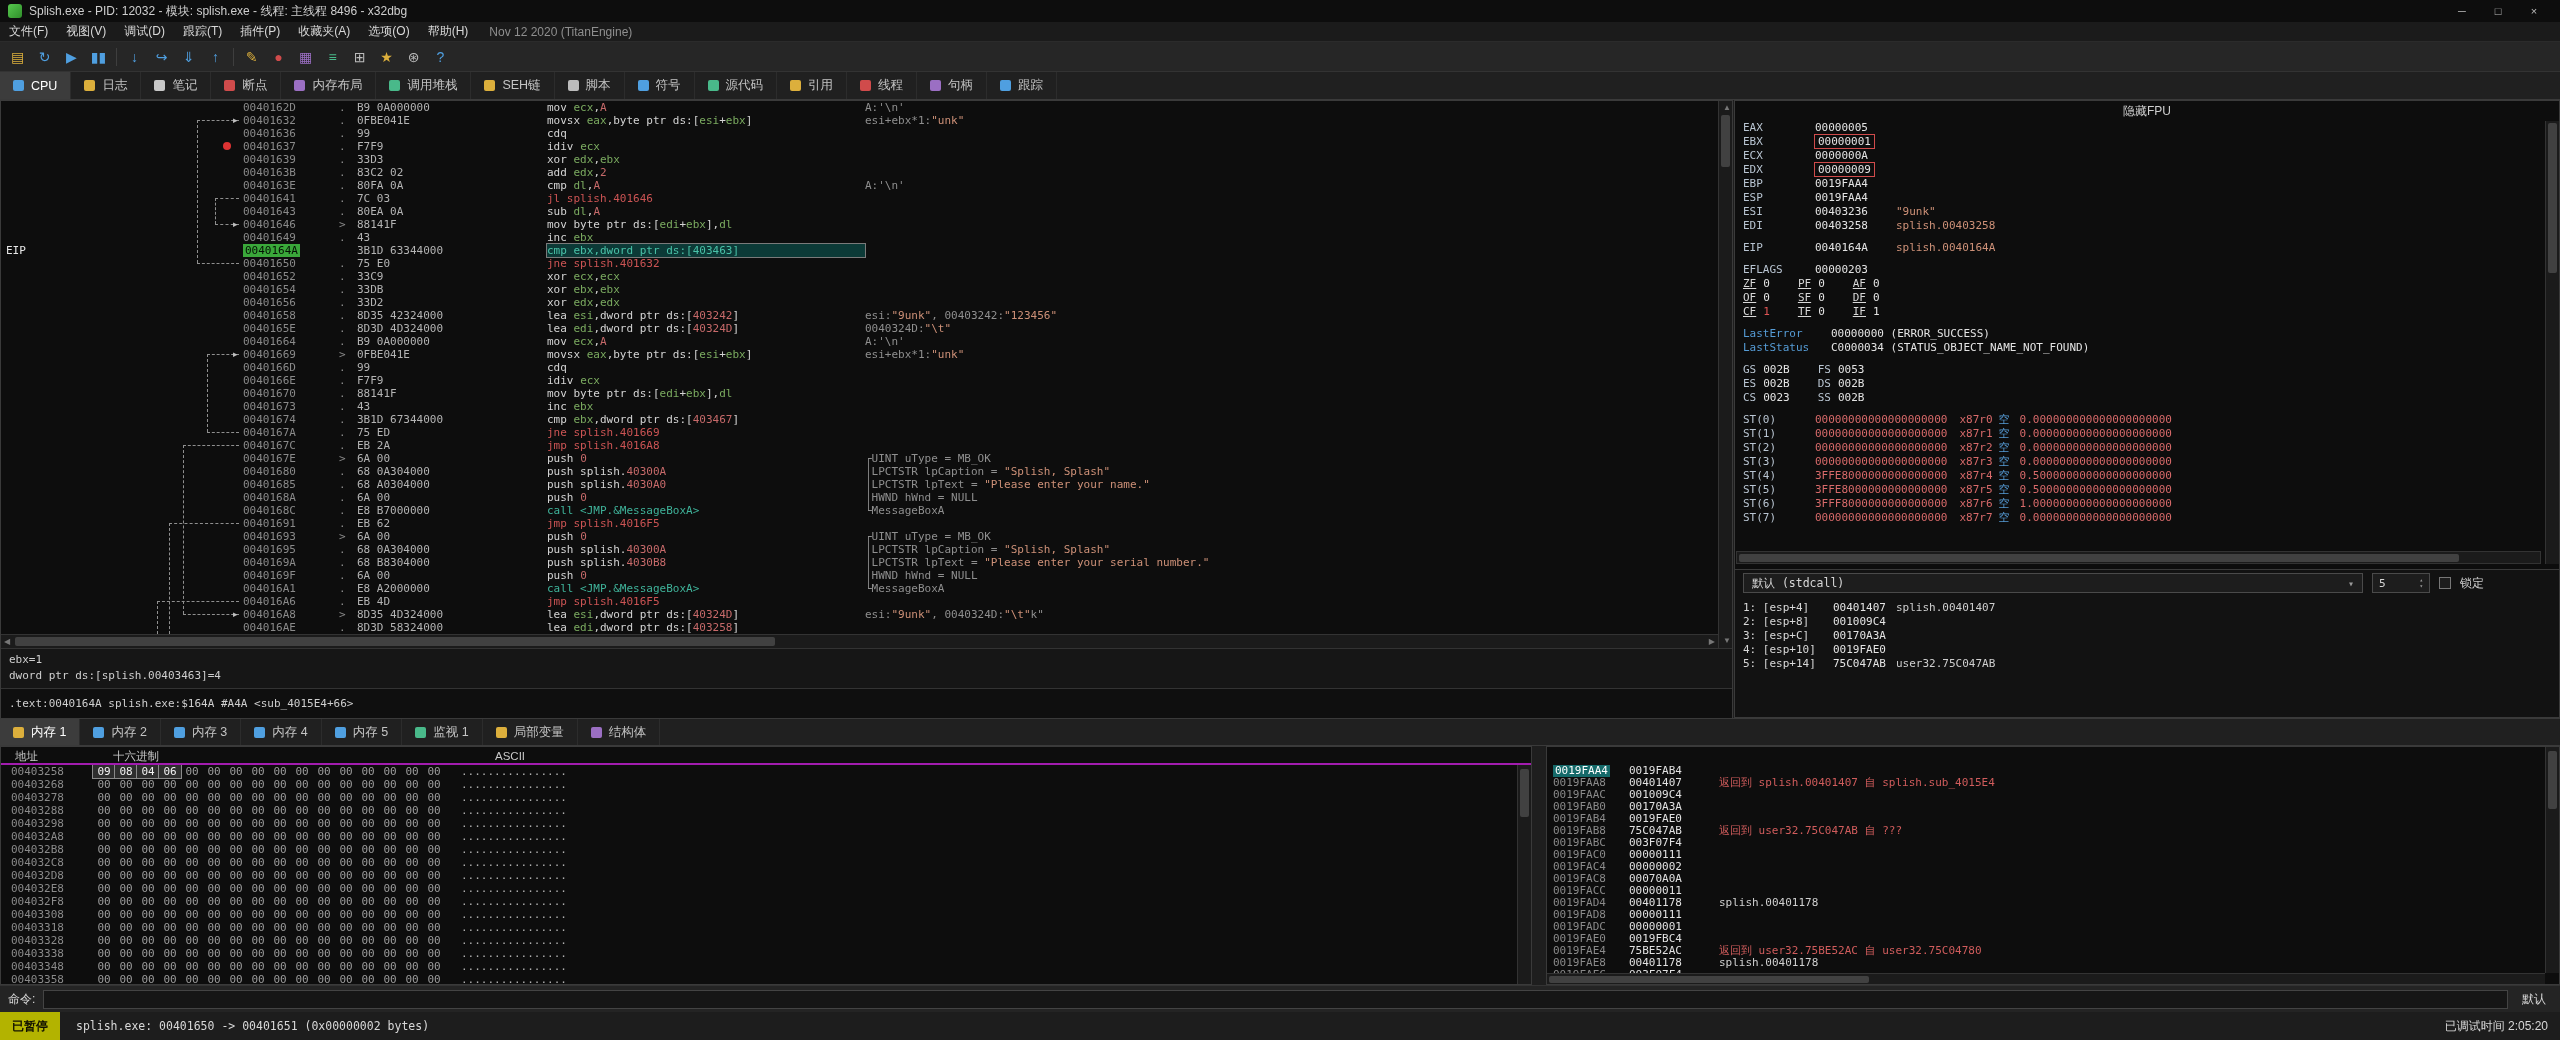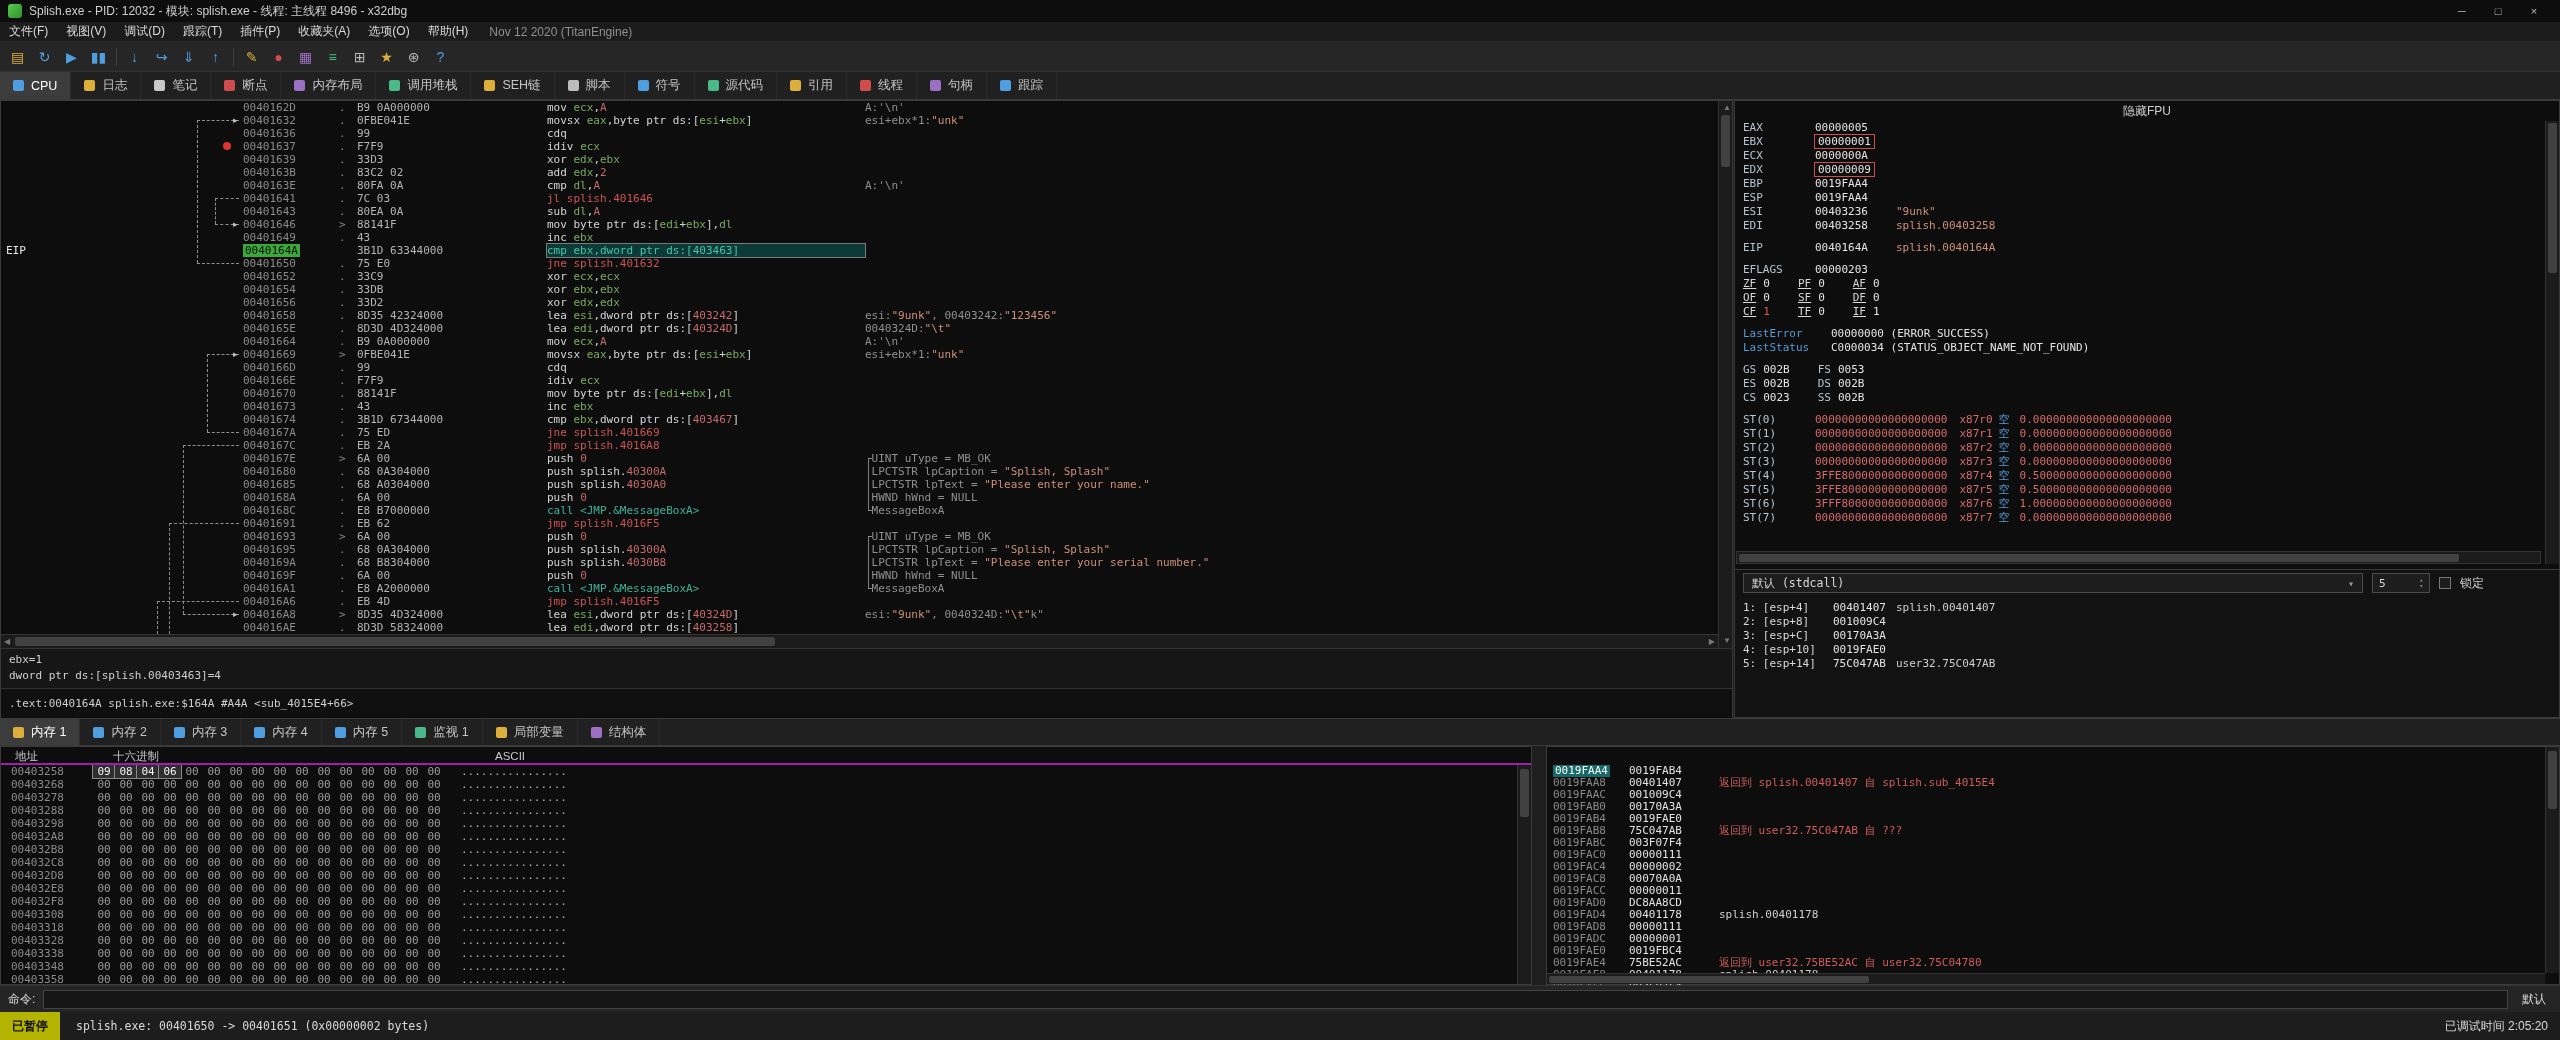--- a/index.html
+++ b/index.html
@@ -631,21 +631,20 @@
         <div class="srow"><span class="saddr"><span class="saddr-in">0019FAA8</span></span><span class="sval">00401407</span><span class="scomm ret">返回到 splish.00401407 自 splish.sub_4015E4</span></div>
         <div class="srow"><span class="saddr"><span class="saddr-in">0019FAAC</span></span><span class="sval">001009C4</span></div>
         <div class="srow"><span class="saddr"><span class="saddr-in">0019FAB0</span></span><span class="sval">00170A3A</span></div>
         <div class="srow"><span class="saddr"><span class="saddr-in">0019FAB4</span></span><span class="sval">0019FAE0</span></div>
         <div class="srow"><span class="saddr"><span class="saddr-in">0019FAB8</span></span><span class="sval">75C047AB</span><span class="scomm ret">返回到 user32.75C047AB 自 ???</span></div>
         <div class="srow"><span class="saddr"><span class="saddr-in">0019FABC</span></span><span class="sval">003F07F4</span></div>
         <div class="srow"><span class="saddr"><span class="saddr-in">0019FAC0</span></span><span class="sval">00000111</span></div>
         <div class="srow"><span class="saddr"><span class="saddr-in">0019FAC4</span></span><span class="sval">00000002</span></div>
         <div class="srow"><span class="saddr"><span class="saddr-in">0019FAC8</span></span><span class="sval">00070A0A</span></div>
         <div class="srow"><span class="saddr"><span class="saddr-in">0019FACC</span></span><span class="sval">00000011</span></div>
-        <div class="srow"><span class="saddr"><span class="saddr-in">0019FAD0</span></span><span class="sval">DC8AA8CD</span></div>
         <div class="srow"><span class="saddr"><span class="saddr-in">0019FAD4</span></span><span class="sval">00401178</span><span class="scomm">splish.00401178</span></div>
         <div class="srow"><span class="saddr"><span class="saddr-in">0019FAD8</span></span><span class="sval">00000111</span></div>
         <div class="srow"><span class="saddr"><span class="saddr-in">0019FADC</span></span><span class="sval">00000001</span></div>
         <div class="srow"><span class="saddr"><span class="saddr-in">0019FAE0</span></span><span class="sval">0019FBC4</span></div>
         <div class="srow"><span class="saddr"><span class="saddr-in">0019FAE4</span></span><span class="sval">75BE52AC</span><span class="scomm ret">返回到 user32.75BE52AC 自 user32.75C04780</span></div>
         <div class="srow"><span class="saddr"><span class="saddr-in">0019FAE8</span></span><span class="sval">00401178</span><span class="scomm">splish.00401178</span></div>
         <div class="srow"><span class="saddr"><span class="saddr-in">0019FAEC</span></span><span class="sval">003F07F4</span></div>
       </div>
     <div class="stack-vscroll">
       <span class="sb-thumb" style="top:4px;left:2px;width:9px;height:58px"></span>

